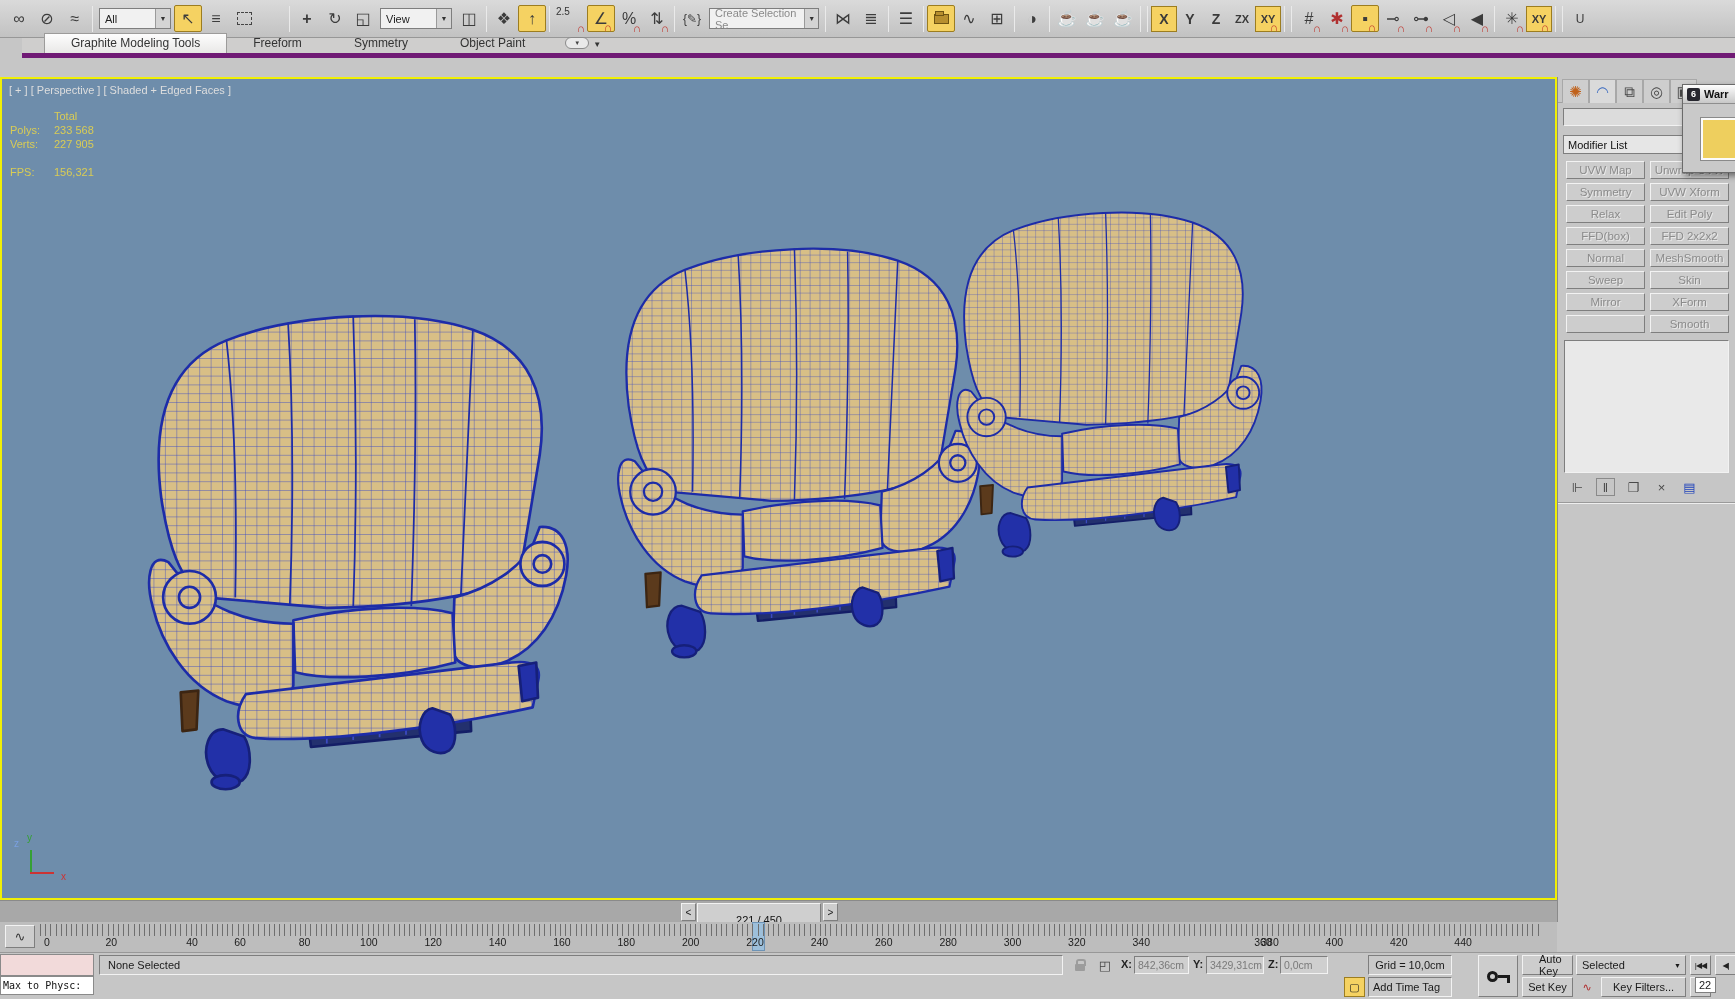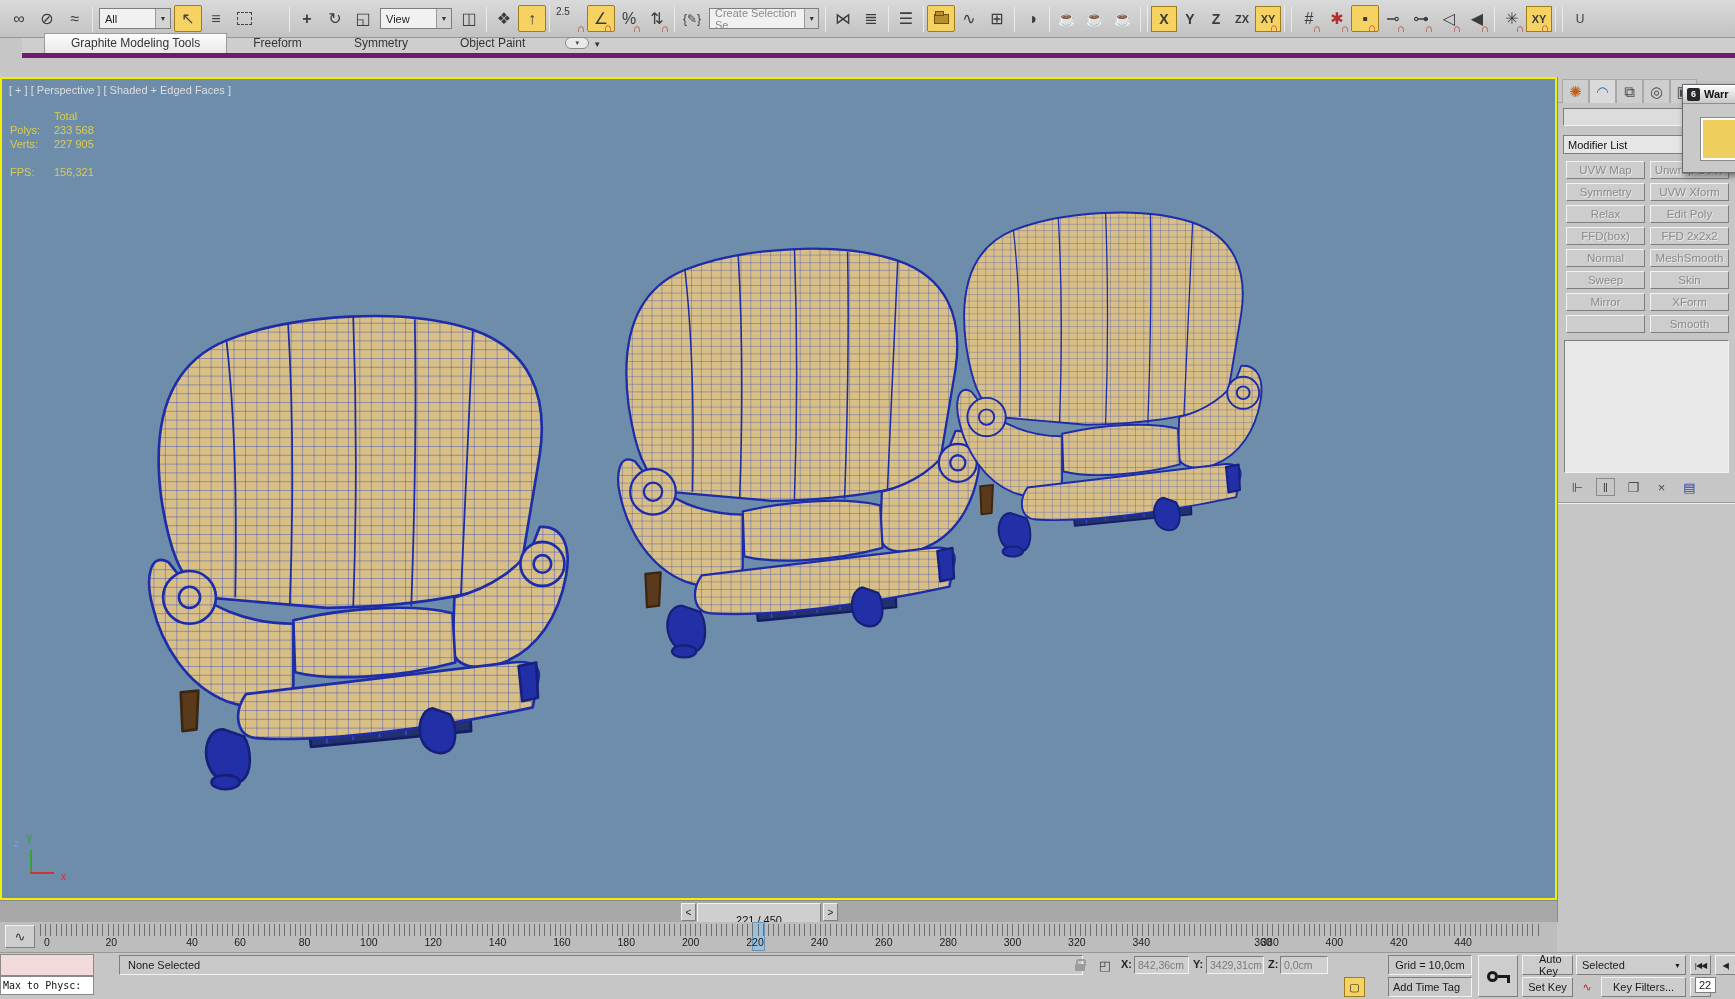--- a/index.html
+++ b/index.html
@@ -80,21 +80,21 @@
   .cp-tabs { display:flex; height:26px; padding:2px 0 0 4px; border-bottom:1px solid #a0a0a0; }
   .cp-tab { width:27px; height:24px; display:flex; align-items:center; justify-content:center;
     font-size:15px; color:#4a4a4a; border:1px solid #a8a8a8; border-bottom:none; background:#cecece; }
   .cp-tab.active { background:#dadada; }
   .cp-name { margin:5px 5px 0 5px; height:18px; background:#dcdcdc;
     border:1px solid; border-color:#7e7e7e #f2f2f2 #f2f2f2 #7e7e7e; }
   .cp-modlist { margin:9px 5px 0 5px; height:19px; background:#e6e6e6;
     border:1px solid #7e7e7e; display:flex; align-items:center; padding-left:4px; color:#111; }
   .cp-grid { display:grid; grid-template-columns:1fr 1fr; gap:4px 5px; margin:7px 6px 0 8px; }
   .raised { background:#cdcdcd; border:1px solid; border-color:#f2f2f2 #7e7e7e #7e7e7e #f2f2f2; }
-  .sunkbox { background:#c9c9c9; border:1px solid; border-color:#7e7e7e #f2f2f2 #f2f2f2 #7e7e7e;margin-left:20px; }
+  .sunkbox { background:#c9c9c9; border:1px solid; border-color:#7e7e7e #f2f2f2 #f2f2f2 #7e7e7e; }
   .dis { color:#8b8b8b; text-shadow:1px 1px 0 #e9e9e9; }
   .modbtn { height:18px; display:flex; align-items:center; justify-content:center; font-size:11.5px; }
   .cp-stack { margin:7px 6px 0 6px; height:133px; background:#e9e9e9; border:1px solid; border-color:#7e7e7e #f2f2f2 #f2f2f2 #7e7e7e; }
   .cp-tools { display:flex; align-items:center; gap:9px; margin:4px 6px 0 10px; height:20px; color:#4a4a4a; font-size:13px; }
   .cp-tools .ti { width:19px; height:18px; display:flex; align-items:center; justify-content:center; }
   .cp-tools .ti.fr { border:1px solid #8a8a8a; }
   .cp-tools .blue { color:#2244bb; }
   .cp-div { margin-top:5px; border-top:1px solid #9a9a9a; border-bottom:1px solid #eee; }
   
   .floatwin {

